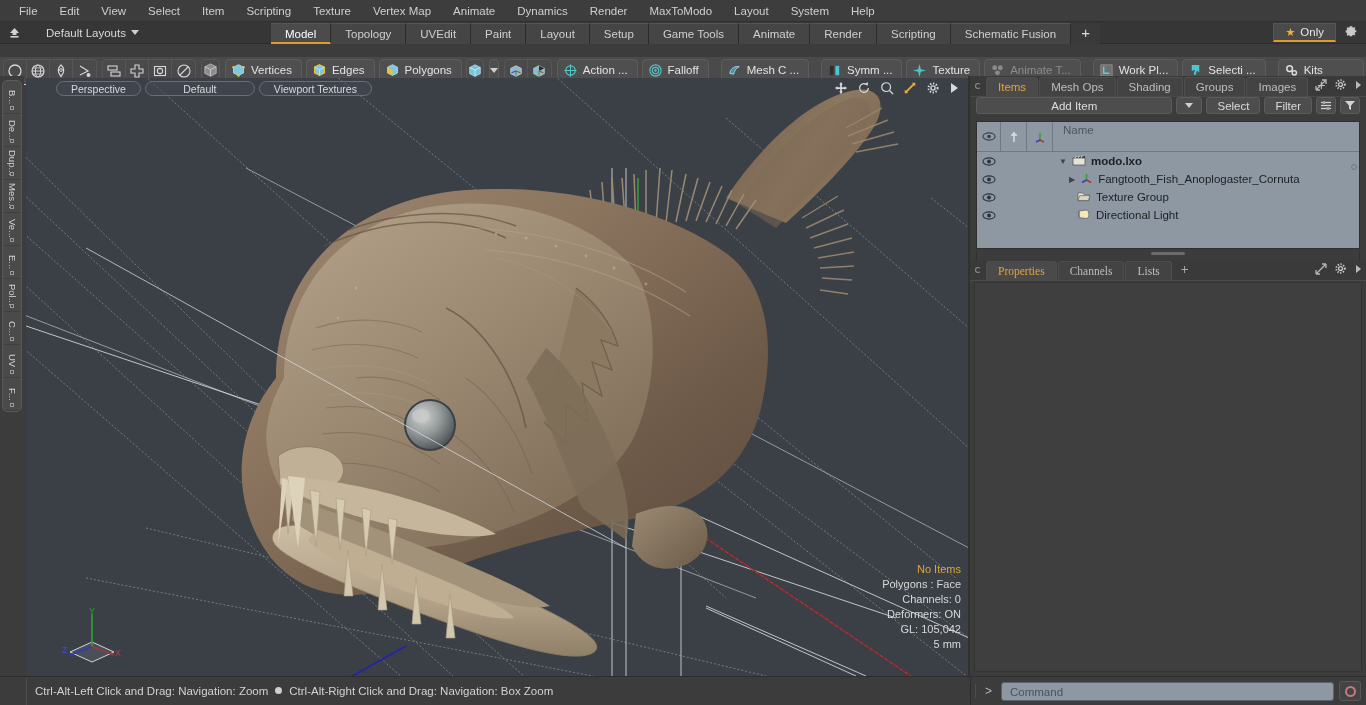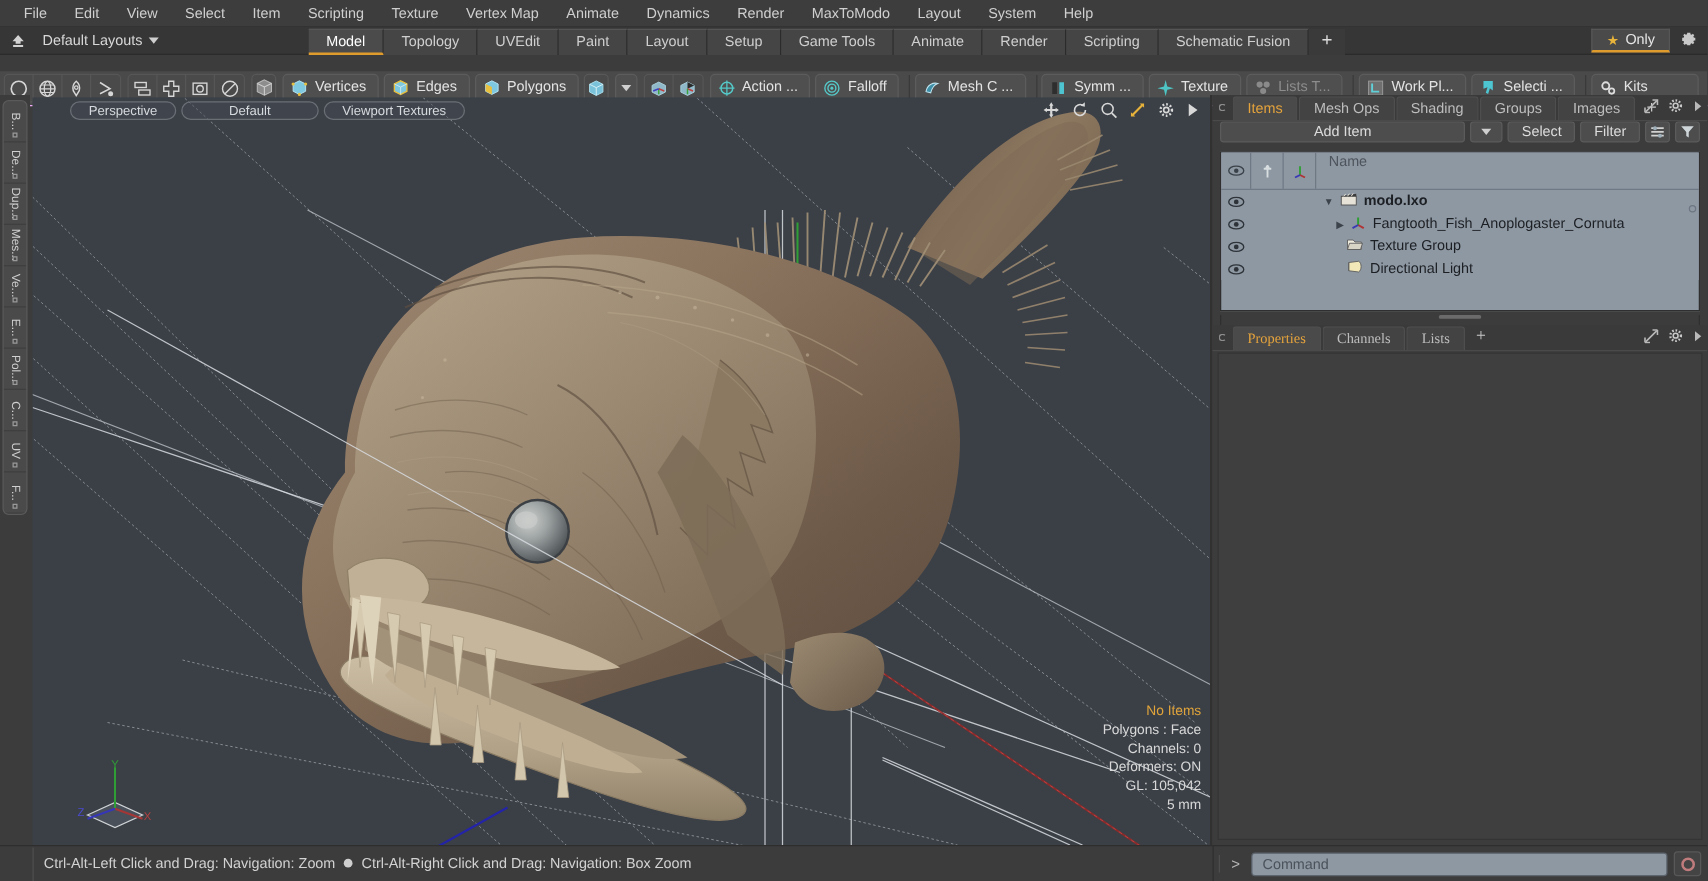--- a/index.html
+++ b/index.html
@@ -19,21 +19,21 @@
     padding-left:8px; border-bottom:1px solid #313131;
   }
   .menubar .mi {
     padding:0 11px; height:22px; line-height:22px; font-size:11.5px; color:#cfcfcf;
     cursor:default; white-space:nowrap;
   }
 
   
   .layoutbar {
     height:22px; background:#363636; display:flex; align-items:center;
-    border-bottom:1px solid #2b2b2b; position:relative;
+    border-bottom:1px solid #2b2b2b; position:relative;gap:12px;
   }
   .lb-home {
     width:24px; height:20px; display:flex; align-items:center; justify-content:center;
     color:#d5d5d5; font-size:12px; margin-left:2px;
   }
   .lb-layouts {
     display:flex; align-items:center; gap:5px; padding:0 12px 0 8px;
     font-size:11.5px; color:#d8d8d8; height:20px; white-space:nowrap;
   }
   .caret-d { width:0;height:0;border-left:4px solid transparent;border-right:4px solid transparent;border-top:5px solid #cfcfcf; }
@@ -429,21 +429,21 @@
       <span class="lbl">Texture</span>
     </div>
     <div class="tpill dim">
       <span class="cube-ic">
         <svg width="15" height="15" viewBox="0 0 16 16">
             <circle cx="5" cy="5" r="2.6" fill="#8a8a8a"></circle>
             <circle cx="11" cy="5" r="2.6" fill="#8a8a8a"></circle>
             <circle cx="8" cy="10.5" r="2.6" fill="#8a8a8a"></circle>
           </svg>
       </span>
-      <span class="lbl">Lists T...</span>
+      <span class="lbl">Animate T...</span>
     </div>
     <div class="sep"></div>
     <div class="tpill">
       <span class="cube-ic">
         <svg width="15" height="15" viewBox="0 0 16 16">
             <rect x="2" y="2" width="12" height="12" fill="#6f6f6f" stroke="#9a9a9a" stroke-width=".8"></rect>
             <path d="M5 4 L5 11 L11 11" fill="none" stroke="#5fd0d8" stroke-width="1.6"></path>
           </svg>
       </span>
       <span class="lbl">Work Pl...</span>

